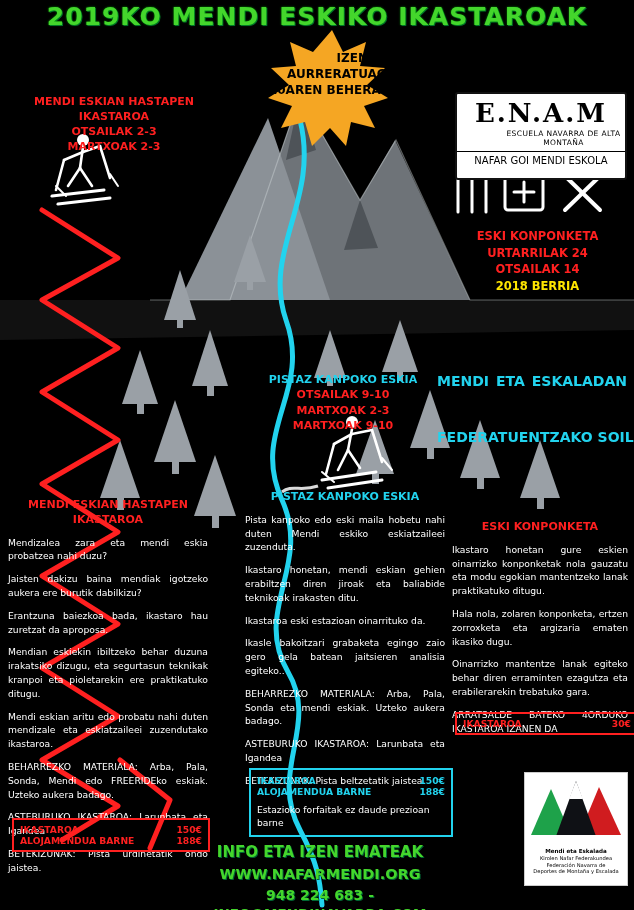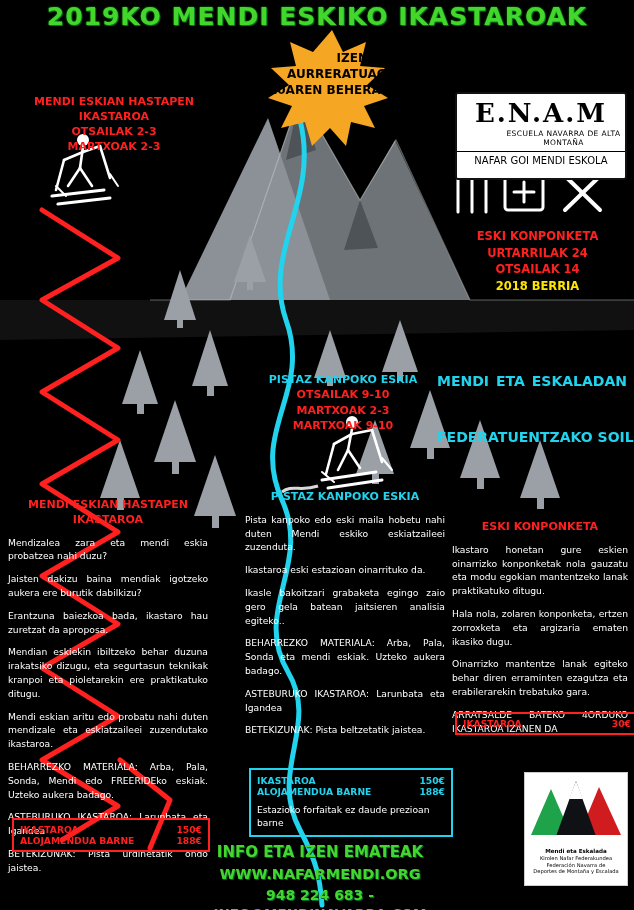--- a/index.html
+++ b/index.html
@@ -270,20 +270,21 @@
     </div>
     <div class="row">
       <span class="lbl">ALOJAMENDUA BARNE</span>
       <span class="val">188€</span>
     </div>
   </div>
 
   <div class="col col-mid">
     <h3>PISTAZ KANPOKO ESKIA</h3>
     <p>Pista kanpoko edo eski maila hobetu nahi duten Mendi eskiko eskiatzaileei zuzenduta.</p>
+    <p>Ikastaro honetan, mendi eskian gehien erabiltzen diren jiroak eta baliabide teknikoak irakasten ditu.</p>
     <p>Ikastaroa eski estazioan oinarrituko da.</p>
     <p>Ikasle bakoitzari grabaketa egingo zaio gero gela batean jaitsieren analisia egiteko..</p>
     <p>BEHARREZKO MATERIALA: Arba, Pala, Sonda eta mendi eskiak. Uzteko aukera badago.</p>
     <p>ASTEBURUKO IKASTAROA: Larunbata eta Igandea</p>
     <p>BETEKIZUNAK: Pista beltzetatik jaistea.</p>
   </div>
 
   <div class="price-box pb-mid">
     <div class="row">
       <span>IKASTAROA</span>

